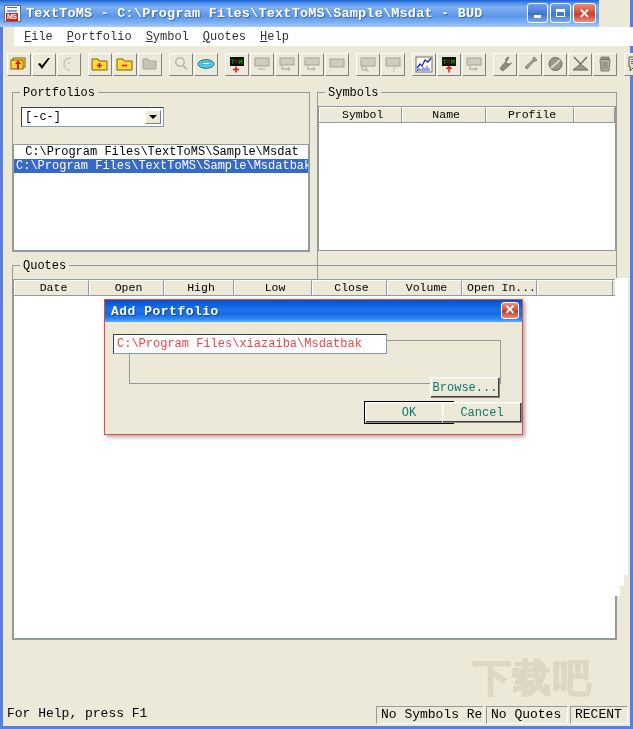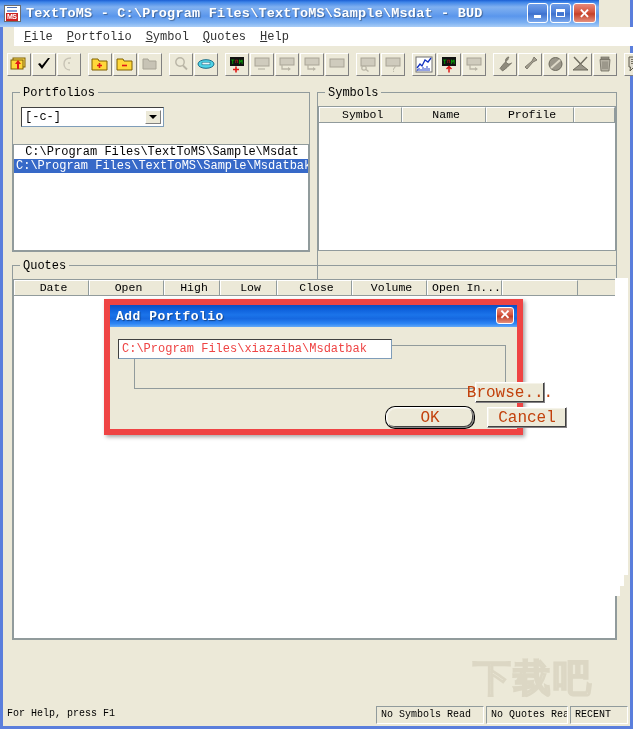--- a/index.html
+++ b/index.html
@@ -271,21 +271,21 @@
     left: 3px; bottom: 3px; width: 627px; height: 22px;
     background: #ece9d8;
     box-sizing: border-box;
     display: flex; align-items: center;
   }
   .status-panel {
     height: 18px;
     box-sizing: border-box;
     border: 1px solid #919b9c;
     border-right-color: #ffffff; border-bottom-color: #ffffff;
-    font-size: 10px;
+    font-size: 13px;
     line-height: 16px;
     padding-left: 4px;
     color: #000000;
     white-space: nowrap;
     margin-right: 2px;
     overflow: hidden;
     cursor: default;
   }
   .status-main { flex: 1 1 auto; border: none; padding-left: 4px; }
 
@@ -313,21 +313,21 @@
     color: #cfc9b4;
     letter-spacing: 1px;
     white-space: nowrap;
   }
 
   
   .dialog {
     position: absolute;
     left: 104px; top: 299px; width: 419px; height: 136px;
     box-sizing: border-box;
-    border: 6px solid #ef4444;
+    border: 1px solid #ef4444;
     background: #ece9d8;
     box-shadow: 2px 2px 4px rgba(0,0,0,0.35);
     z-index: 50;
   }
   .dlg-title {
     height: 22px;
     background: linear-gradient(to bottom,
        #0a4fc4 0%, #0f62dd 22%, #1b74ea 45%, #1668e0 62%, #2e86f5 85%, #63a9f8 100%);
     display: flex; align-items: center;
     padding-left: 6px;
@@ -377,29 +377,29 @@
     outline: none;
   }
   .btn {
     box-sizing: border-box;
     background: #ece9d8;
     border: 1px solid #ece9d8;
     border-top-color: #ffffff; border-left-color: #ffffff;
     border-right-color: #848284; border-bottom-color: #848284;
     box-shadow: inset -1px -1px 0 #404040, inset 1px 1px 0 #f5f3e9;
     font-family: "Liberation Mono", monospace;
-    font-size: 16px;
-    color: #c2410c;
+    font-size: 12px;
+    color: #0f766e;
     text-align: center;
     cursor: default;
-    display: flex; align-items: center; justify-content: center; margin-left: 40px;
+    display: flex; align-items: center; justify-content: center;
   }
   .btn.default { box-shadow: inset -1px -1px 0 #404040, inset 1px 1px 0 #f5f3e9, 0 0 0 1px #000000; }
   #browse-button { position: absolute; left: 325px; top: 55px; width: 70px; height: 21px; }
-  #ok-button { position: absolute; left: 236px; top: 80px; width: 88px; height: 21px; border-radius: 9px; }
+  #ok-button { position: absolute; left: 260px; top: 80px; width: 88px; height: 21px; }
   #cancel-button { position: absolute; left: 337px; top: 80px; width: 80px; height: 21px; }
 </style>
 </head>
 <body>
 
 <div id="app">
   <div class="win-frame"></div>
 
   <div class="title-bar">
     <div class="title-icon">
@@ -643,22 +643,22 @@
       </div>
     </div>
   </div>
 
   <div class="groupbox" id="quotes-group">
     <span class="gb-title">Quotes</span>
     <div class="qgrid">
       <div class="grid-head">
         <div class="grid-th" style="width:75px">Date</div>
         <div class="grid-th" style="width:75px">Open</div>
-        <div class="grid-th" style="width:56px">High</div>
-        <div class="grid-th" style="width:57px">Low</div>
+        <div class="grid-th" style="width:70px">High</div>
+        <div class="grid-th" style="width:78px">Low</div>
         <div class="grid-th" style="width:75px">Close</div>
         <div class="grid-th" style="width:75px">Volume</div>
         <div class="grid-th" style="width:75px">Open In...</div>
         <div class="grid-th" style="width:76px"></div>
       </div>
     </div>
   </div>
 
   <div class="white-overflow"></div>
   <div class="white-overflow2"></div>

